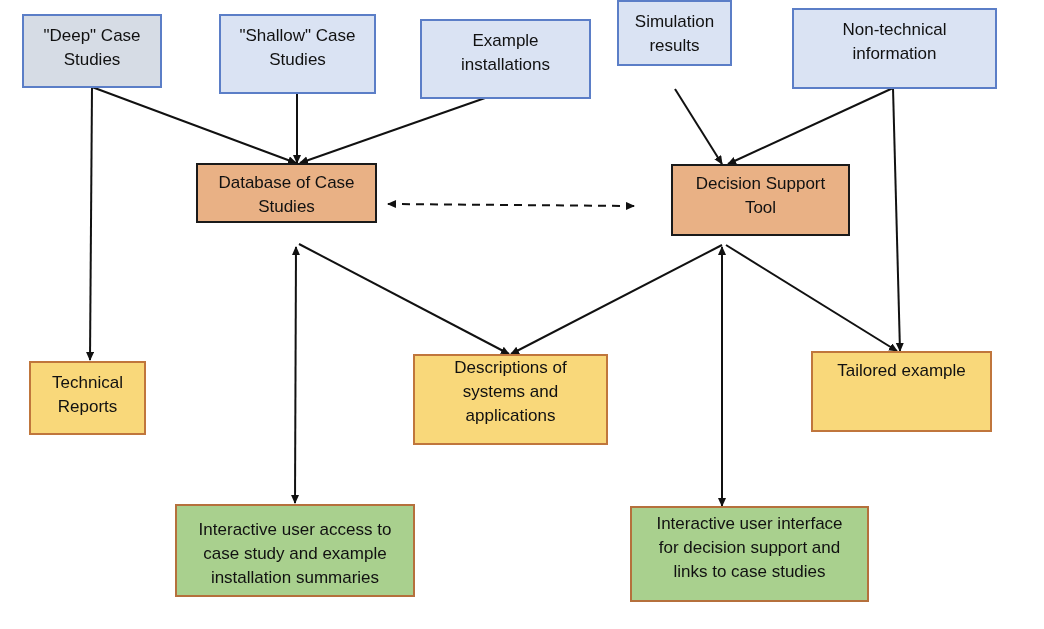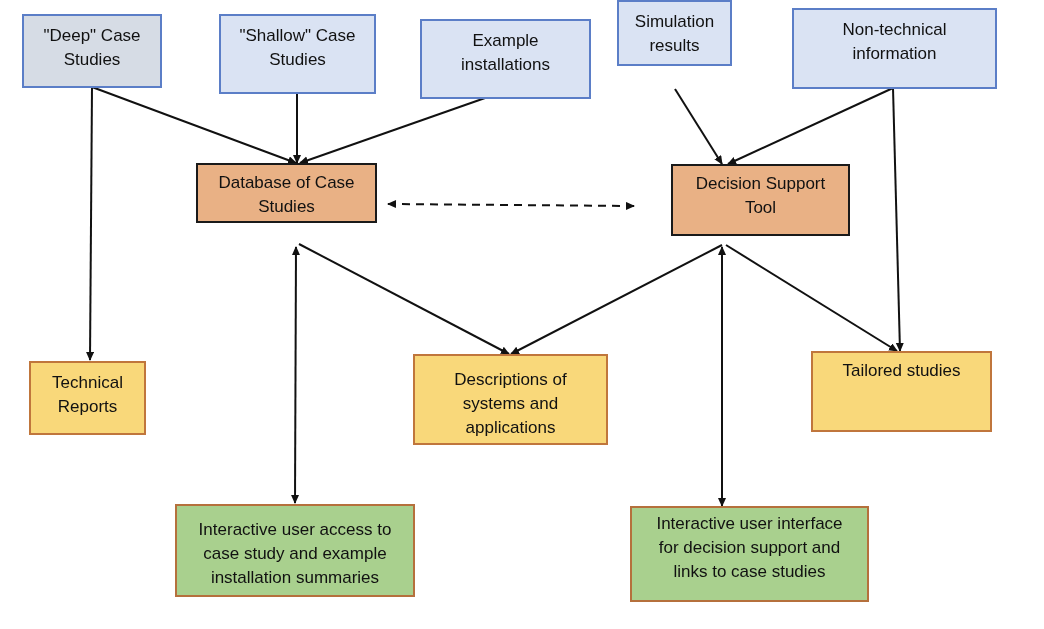--- a/index.html
+++ b/index.html
@@ -81,27 +81,27 @@
 </div>
 <div class="node orange" style="left:635px;top:164px;width:179px;height:72px;margin-left:36px;">
   <span>Decision Support
 Tool</span>
 </div>
 
 <div class="node yellow" style="left:29px;top:361px;width:117px;height:74px;">
   <span>Technical
 Reports</span>
 </div>
-<div class="node yellow" style="left:413px;top:354px;width:195px;height:91px;padding-top:12px;">
+<div class="node yellow" style="left:413px;top:354px;width:195px;height:91px;padding-top:0;">
   <span>Descriptions of
 systems and
 applications</span>
 </div>
 <div class="node yellow" style="left:811px;top:351px;width:181px;height:81px;padding-top:6px;">
-  <span>Tailored studies</span>
+  <span>Tailored example</span>
 </div>
 
 <div class="node green" style="left:175px;top:504px;width:240px;height:93px;padding-top:12px;">
   <span>Interactive user access to
 case study and example
 installation  summaries</span>
 </div>
 <div class="node green" style="left:630px;top:506px;width:239px;height:96px;padding-top:4px;">
   <span>Interactive user interface
 for decision support and

